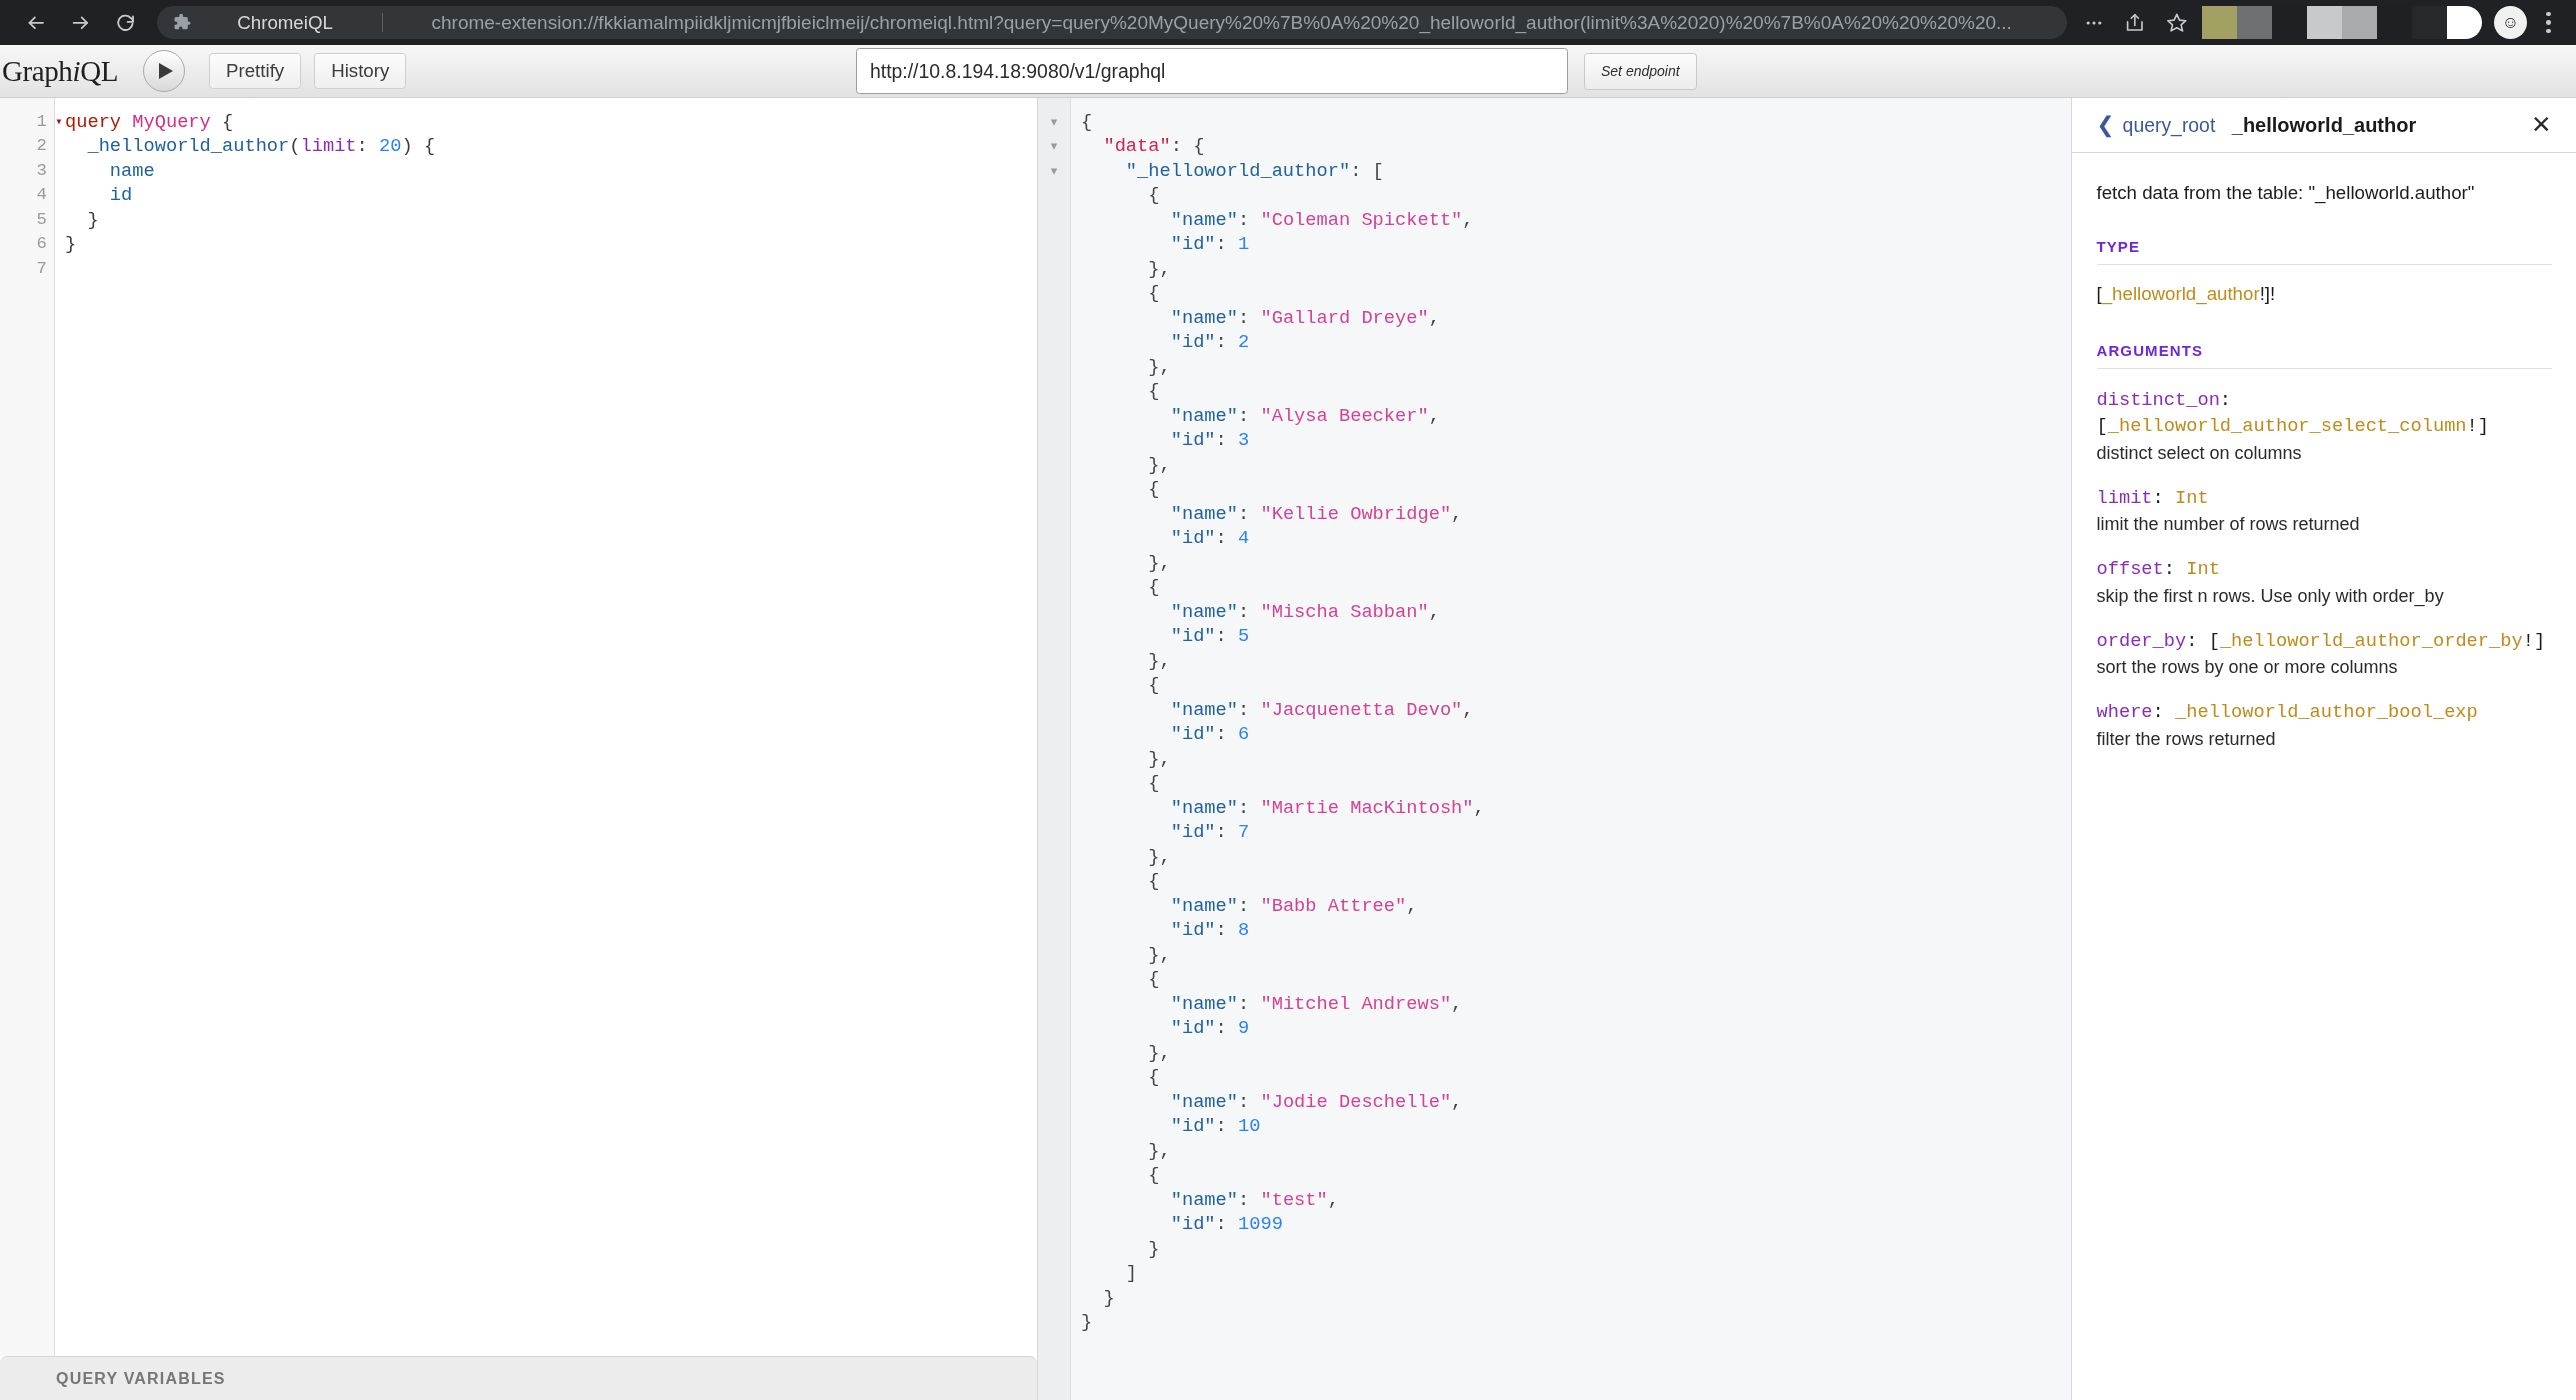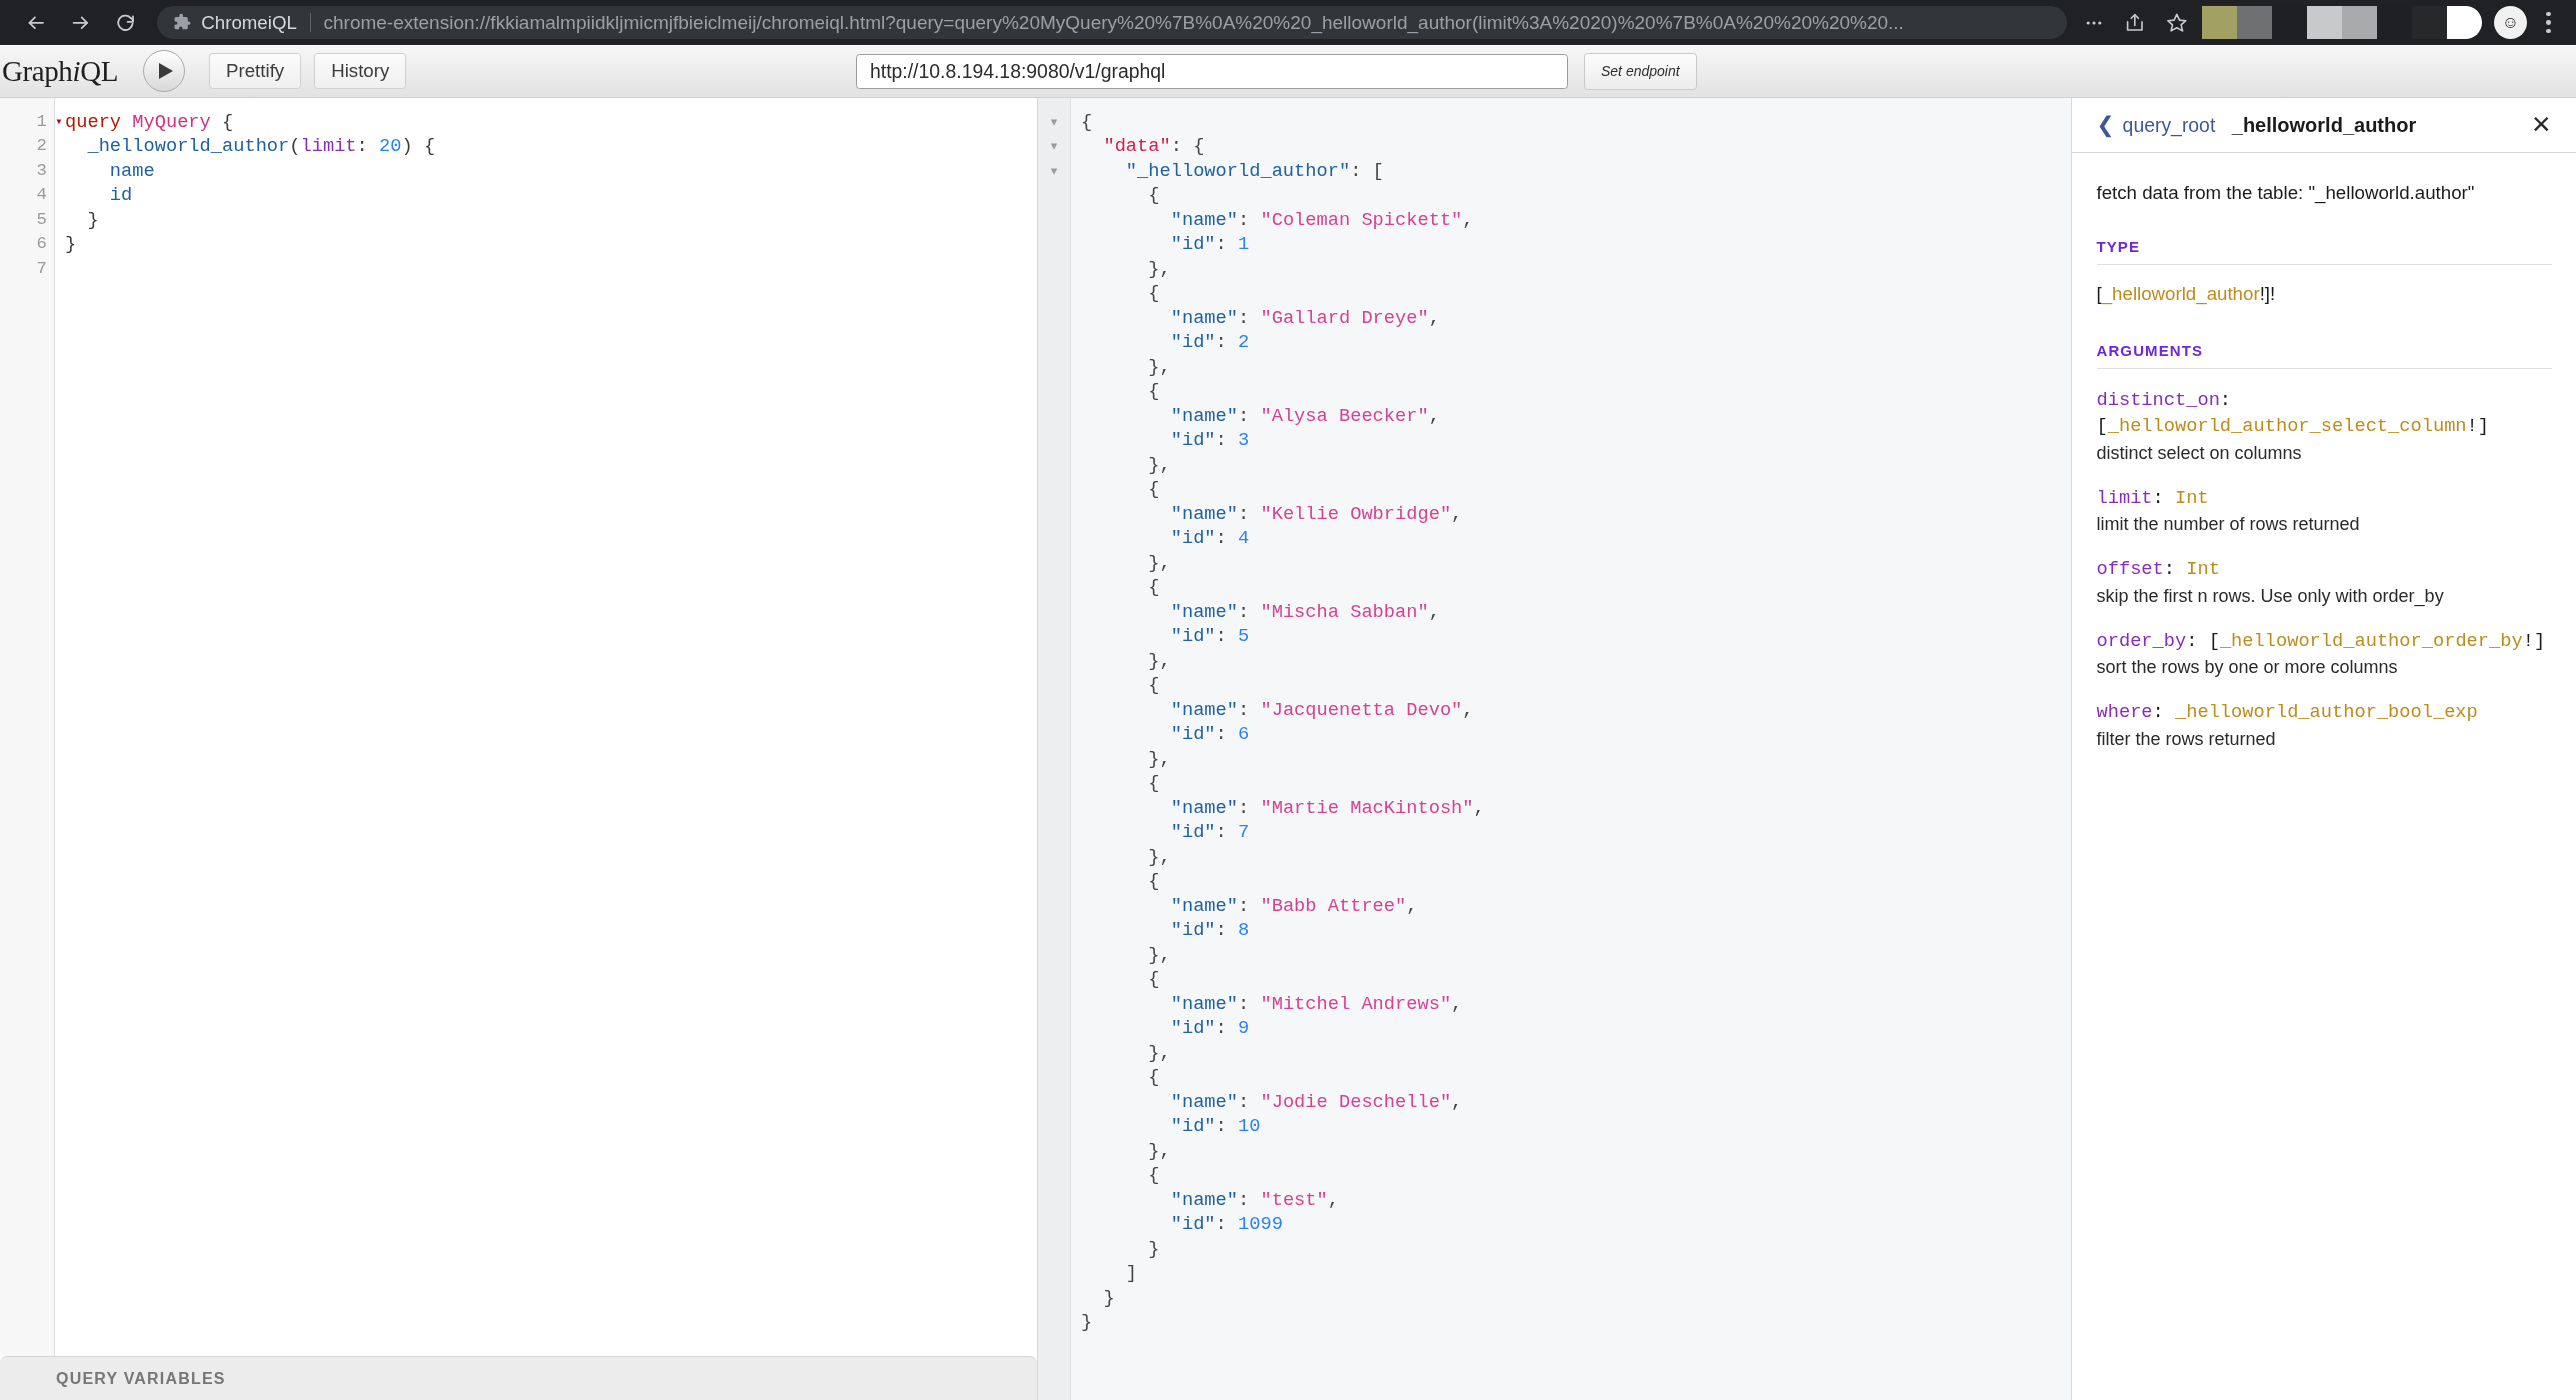--- a/index.html
+++ b/index.html
@@ -31,20 +31,21 @@
     height: 33px;
     background: #323639;
     border-radius: 16.5px;
     margin-left: 8.6px;
     margin-right: 7.2px;
     display: flex;
     align-items: center;
     padding: 0 16px;
     overflow: hidden;
     min-width: 0;
+    gap: 36px;
   }
   #ext-puzzle { margin-right: 10px; flex: none; display:flex; align-items:center; }
   #omni-app-name {
     color: #d6d8db;
     font-size: 18.7px;
     white-space: nowrap;
     flex: none;
   }
   #omni-sep {
     width: 0.7px; height: 18.7px;
@@ -135,21 +136,21 @@
     cursor: pointer;
     font-family: "Liberation Sans", sans-serif;
   }
   #endpoint-group {
     position: absolute;
     left: 856px;
     display: flex;
     align-items: center;
   }
   #endpoint-input {
-    width: 712px; height: 35px;
+    width: 712px; height: 46px;
     border: 0.7px solid #9c9c9c;
     border-radius: 3.6px;
     background: #ffffff;
     padding: 0 13px;
     font-size: 19.4px;
     color: #2b2b2b;
     font-family: "Liberation Sans", sans-serif;
   }
   #set-endpoint-btn {
     height: 37px;

